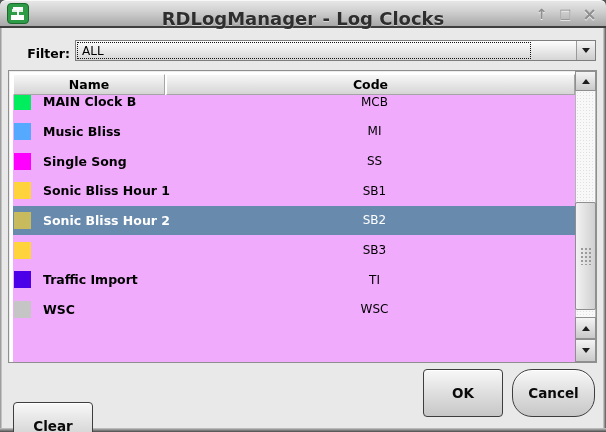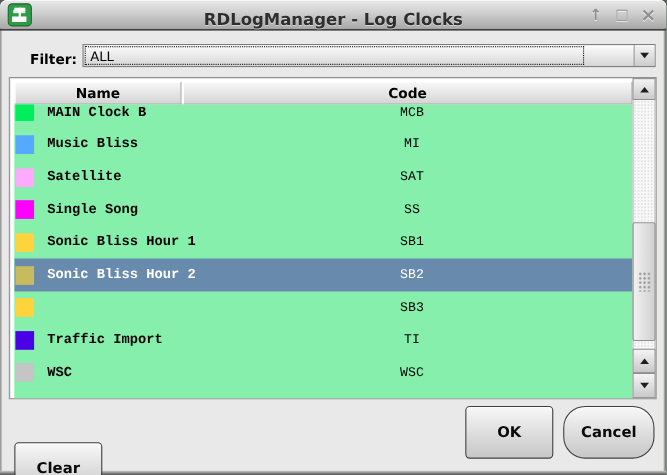--- a/index.html
+++ b/index.html
@@ -32,21 +32,21 @@
     position:absolute; left:7px; top:3px; width:22px; height:21px;
     background:#2E9B47; border:1px solid #1B6A2D; border-radius:4px;
   }
   .app-icon .mark1 { position:absolute; left:5px; top:3px; width:10px; height:3px; background:#fff; }
   .app-icon .mark2 { position:absolute; left:9px; top:3px; width:2px;  height:9px; background:#fff; }
   .app-icon .mark3 { position:absolute; left:3px; top:11px; width:13px; height:5px; background:#fff;
                      box-shadow:0 -7px 0 -1px rgba(255,255,255,.85); }
   .title-text {
     position:absolute; left:0; right:0; top:0; height:36px;
     display:flex; align-items:center; justify-content:center;
-    font-size:15px; font-weight:bold; color:#2E2E2E;
+    font-size:18px; font-weight:bold; color:#2E2E2E;
     text-shadow:0 1px 0 rgba(255,255,255,.45);
   }
   .win-controls {
     position:absolute; right:8px; top:0; height:28px;
     display:flex; align-items:center; gap:7px;
   }
   .win-btn {
     width:17px; height:20px; text-align:center; line-height:20px;
     color:#8F8F8F; font-weight:bold;
     text-shadow:0 1px 0 rgba(255,255,255,.8);
@@ -95,21 +95,21 @@
     border:1px solid #A5A5A5;
     border-top-color:#FFFFFF; border-left-color:#FFFFFF;
     display:flex; align-items:center; justify-content:center;
     font-size:12.5px; font-weight:bold; color:#000;text-align:right;
   }
   .th-name { left:13px; width:152px; }
   .th-code { left:166px; width:409px; }
 
   .viewport {
     position:absolute; left:13px; top:95px; width:562px; height:267px;
-    overflow:hidden; background:#86efac;font-family:Liberation Mono, monospace;
+    overflow:hidden; background:#f0abfc;
   }
   .rows { position:absolute; left:0; top:-8px; width:562px; }
   .row  { position:relative; height:29.65px; display:flex; align-items:center; }
   .row.selected { background:#688AAD; }
   .swatch { width:17px; height:17px; margin-left:1px; flex:none; }
   .row-name { margin-left:12px; font-size:12.5px; font-weight:bold; color:#000; white-space:nowrap; }
   .row.selected .row-name, .row.selected .row-code { color:#FFFFFF; }
   .row-code {
     position:absolute; left:157px; width:409px; text-align:center;
     font-size:12px; color:#000;
@@ -201,25 +201,20 @@
         <span class="row-name">MAIN Clock B</span>
         <span class="row-code">MCB</span>
       </div>
 
       <div class="row">
         <span class="swatch" style="background-color: rgb(85, 170, 255);"></span>
         <span class="row-name">Music Bliss</span>
         <span class="row-code">MI</span>
       </div>
 
-      <div class="row">
-        <span class="swatch" style="background-color: rgb(255, 170, 255);"></span>
-        <span class="row-name">Satellite</span>
-        <span class="row-code">SAT</span>
-      </div>
 
       <div class="row">
         <span class="swatch" style="background-color: rgb(255, 0, 255);"></span>
         <span class="row-name">Single Song</span>
         <span class="row-code">SS</span>
       </div>
 
       <div class="row">
         <span class="swatch" style="background-color: rgb(255, 211, 60);"></span>
         <span class="row-name">Sonic Bliss Hour 1</span>

